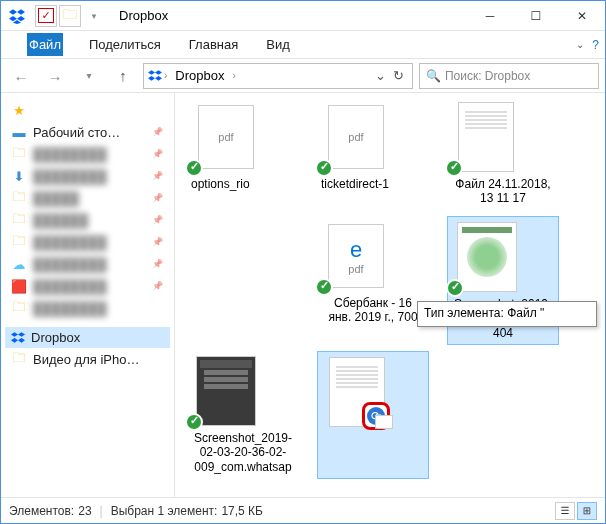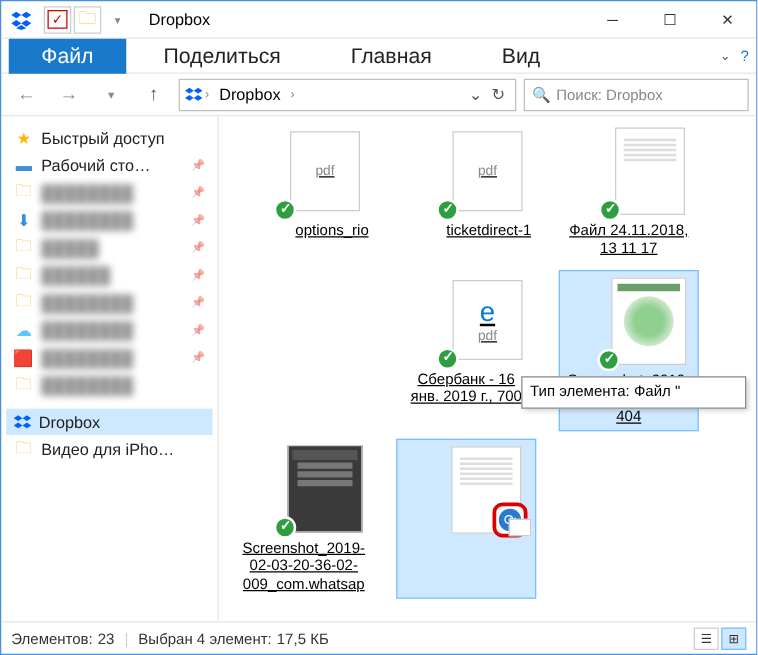--- a/index.html
+++ b/index.html
@@ -9,21 +9,21 @@
 .titlebar .icons { display: flex; gap: 6px; align-items: center; }
 .dropbox-ico { width: 16px; height: 16px; color: #0061fe; }
 .qat { display: flex; gap: 2px; margin-left: 4px; }
 .qat-item { width: 22px; height: 22px; border: 1px solid #ccc; display: flex; align-items: center; justify-content: center; font-size: 11px; }
 .check-red { border: 1px solid #c00; color: #c00; padding: 0 2px; }
 .folder-glyph { font-size: 14px; }
 .titlebar .title { margin-left: 14px; flex: 1; font-size: 13px; }
 .winbtns { display: flex; }
 .winbtn { width: 46px; height: 30px; display: flex; align-items: center; justify-content: center; font-size: 12px; color: #333; }
 .menubar { height: 28px; display: flex; align-items: center; padding: 0 6px; gap: 4px; border-bottom: 1px solid #e5e5e5; }
-.menu-item { padding: 4px 26px; font-size: 17px; color: #222; }
+.menu-item { padding: 4px 2px; font-size: 13px; color: #222; margin-left: 20px; }
 .menu-file { background: #1979ca; color: #fff; }
 .menubar .help { margin-left: auto; display: flex; gap: 8px; align-items: center; color: #555; }
 .addrbar { height: 34px; display: flex; align-items: center; padding: 4px 6px; gap: 6px; border-bottom: 1px solid #e5e5e5; }
 .navbtn { width: 28px; height: 26px; display: flex; align-items: center; justify-content: center; color: #888; font-size: 15px; }
 .navbtn.active { color: #555; }
 .breadcrumb-box { flex: 1; height: 26px; border: 1px solid #bfbfbf; display: flex; align-items: center; padding: 0 4px; gap: 2px; }
 .breadcrumb-box .crumb { padding: 2px 6px; font-size: 13px; }
 .breadcrumb-box .sep { color: #888; font-size: 10px; }
 .refresh { margin-left: auto; color: #555; font-size: 13px; padding: 0 4px; }
 .searchbox { width: 180px; height: 26px; border: 1px solid #bfbfbf; display: flex; align-items: center; padding: 0 6px; color: #888; }
@@ -32,21 +32,21 @@
 .sidebar { width: 174px; border-right: 1px solid #e5e5e5; padding: 6px 4px; overflow: hidden; }
 .side-item { display: flex; align-items: center; gap: 6px; padding: 3px 6px; font-size: 13px; color: #222; white-space: nowrap; }
 .side-item.pin::after { content: "📌"; font-size: 9px; margin-left: auto; opacity: 0.5; }
 .side-item.sel { background: #cde8ff; }
 .side-ico { width: 16px; height: 16px; display: inline-flex; align-items: center; justify-content: center; font-size: 13px; }
 .star { color: #ffb400; }
 .blur { color: transparent; text-shadow: 0 0 6px rgba(0,0,0,0.4); }
 .folder-y { color: #f7c65f; }
 .main { flex: 1; overflow: auto; position: relative; padding: 4px 8px 8px 12px; }
 .file-grid { display: flex; flex-wrap: wrap; gap: 6px 18px; }
-.file-item { width: 112px; display: flex; flex-direction: column; align-items: flex-end; text-align: center; font-size: 12px; position: relative; padding: 4px; text-decoration: underline; }
+.file-item { width: 112px; display: flex; flex-direction: column; align-items: flex-start; text-align: center; font-size: 12px; position: relative; padding: 4px; }
 .file-item.selected { background: #cde8ff; border: 1px solid #7abfff; }
 .thumb { width: 70px; height: 72px; display: flex; align-items: center; justify-content: center; position: relative; margin-bottom: 4px; }
 .badge-ok { position: absolute; left: -6px; bottom: -4px; width: 18px; height: 18px; background: #2e9e3f; border-radius: 50%; border: 2px solid #fff; }
 .badge-ok::after { content: "✓"; color: #fff; font-size: 11px; font-weight: bold; position: absolute; left: 3px; top: -1px; }
 .badge-sync { position: absolute; left: 40px; bottom: -2px; width: 28px; height: 28px; border: 3px solid #d00; border-radius: 8px; background: #fff; display: flex; align-items: center; justify-content: center; }
 .badge-sync-inner { width: 18px; height: 18px; background: #2a7ad1; border-radius: 50%; color: #fff; font-size: 12px; display: flex; align-items: center; justify-content: center; }
 .pdf-thumb { width: 56px; height: 64px; border: 1px solid #ccc; display: flex; flex-direction: column; align-items: center; justify-content: center; font-size: 11px; color: #888; }
 .pdf-thumb .edge { color: #0078d7; font-size: 22px; }
 .doc-thumb { width: 56px; height: 70px; border: 1px solid #ccc; background: #fff; padding: 6px; }
 .doc-thumb .line { height: 2px; background: #ddd; margin: 2px 0; }
@@ -118,21 +118,20 @@
       <span class="mag">🔍</span>
       <span>Поиск: Dropbox</span>
     </div>
   </div>
 
   <div class="body">
 
     <div class="sidebar">
       <div class="side-item">
         <span class="side-ico star">★</span>
-        <span>Быстрый доступ</span>
       </div>
       <div class="side-item pin">
         <span class="side-ico" style="color:#3b8ed8">▬</span>
         <span>Рабочий сто…</span>
       </div>
       <div class="side-item pin">
           <span class="side-ico folder-y">🗀</span>
           <span class="blur">████████</span>
         </div>
       <div class="side-item pin">
@@ -270,21 +269,21 @@
       <div class="tooltip">
         <div>Тип элемента: Файл "</div>
       </div>
     </div>
   </div>
 
   <div class="statusbar">
     <span>Элементов:</span>
     <span>23</span>
     <span style="color:#ccc;margin:0 4px">|</span>
-    <span>Выбран 4 элемент:</span>
+    <span>Выбран 1 элемент:</span>
     <span>17,5 КБ</span>
     <div class="views">
       <div class="viewbtn">☰</div>
       <div class="viewbtn active">⊞</div>
     </div>
   </div>
 
 </div>
 
 </body></html>

